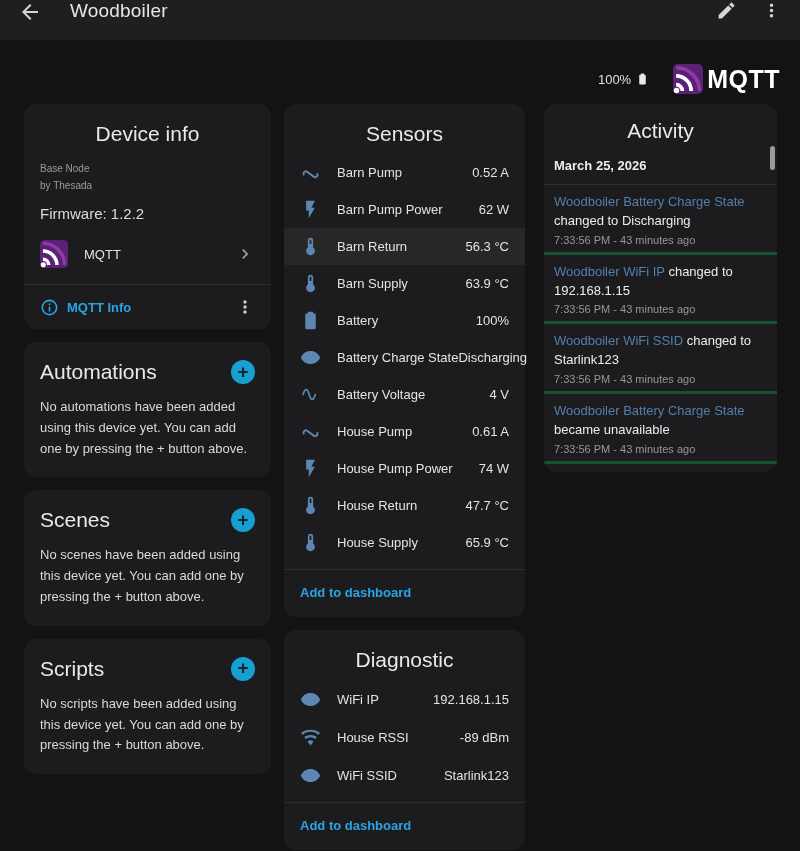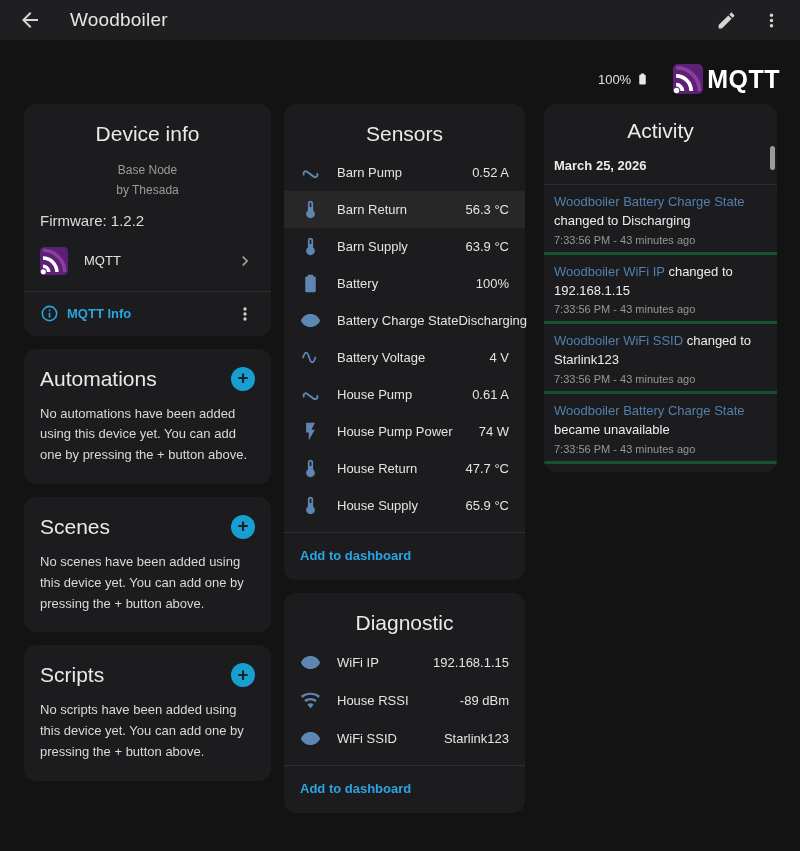--- a/index.html
+++ b/index.html
@@ -6,21 +6,21 @@
   html,body { width:800px; height:851px; overflow:hidden; }
   body {
     background:#131313;
     font-family:"Liberation Sans", sans-serif;
     color:#e5e5e5;
     position:relative;
   }
   
   .appbar {
     height:40px; background:#1f1f21;
-    display:flex; align-items:center; padding:0 18px;
+    display:flex; padding:0 18px;
   }
   .appbar .icon-btn { width:24px; height:24px; color:#d6d6d6; cursor:pointer; flex:0 0 auto; }
   .appbar .icon-btn svg { width:100%; height:100%; }
   .appbar-title { margin-left:28px; font-size:19px; color:#e6e6e6; letter-spacing:.2px; }
   .appbar-spacer { flex:1; }
   .appbar .icon-btn + .icon-btn { margin-left:0; }
   .appbar .edit { margin-right:24px; width:21px; height:21px; }
   .appbar .dots { width:21px; height:21px; }
 
   
@@ -39,21 +39,21 @@
   .main { display:flex; align-items:flex-start; padding:0 23px 0 24px; }
   .col1 { width:247px; margin-right:13px; }
   .col2 { width:241px; margin-right:19px; }
   .col3 { width:233px; }
 
   .card { background:#1c1c1e; border-radius:12px; margin-bottom:13px; }
   .card h2 { font-size:21px; font-weight:400; color:#e9e9e9;text-align:center; }
 
   
   .devinfo h2 { padding:18px 16px 0; }
-  .devinfo .sub { font-size:12px; color:#9b9b9b; line-height:1.65; padding:15px 16px 0;text-align:center; }
+  .devinfo .sub { font-size:10px; color:#9b9b9b; line-height:1.65; padding:15px 16px 0; }
   .devinfo .fw { font-size:15px; color:#dcdcdc; padding:11px 16px 10px; }
   .conn-row { display:flex; align-items:center; padding:8px 16px 16px; cursor:pointer; }
   .conn-row .logo svg { width:28px; height:28px; display:block; }
   .conn-row .conn-label { margin-left:16px; font-size:13px; color:#e2e2e2; }
   .conn-row .chev { margin-left:auto; width:20px; height:20px; color:#9f9f9f; }
   .divider { height:1px; background:#2e2e2e; }
   .card-footer { display:flex; align-items:center; padding:12px 16px; }
   .footer-link { display:flex; align-items:center; gap:8px; color:#2aa4e2; font-size:13px; font-weight:600; cursor:pointer; }
   .footer-link svg { width:19px; height:19px; }
   .card-footer .dots { margin-left:auto; width:20px; height:20px; color:#cfcfcf; cursor:pointer; }
@@ -211,20 +211,29 @@
 
       <div class="srow">
             <span class="sicon">
               <svg viewBox="0 0 24 24">
                 <path d="M4.2 14.4c-1-2.7 2-4.8 4.2-3.1l7.2 5.4c2.2 1.7 5.2-.4 4.2-3.1" fill="none" stroke="currentColor" stroke-width="2.2" stroke-linecap="round"></path>
               </svg>
             </span>
             <span class="lbl">Barn Pump</span>
             <span class="val">0.52 A</span>
           </div>
+          <div class="srow">
+            <span class="sicon">
+              <svg viewBox="0 0 24 24" fill="currentColor">
+                <path d="M7 2v11h3v9l7-12h-4l4-8H7z"></path>
+              </svg>
+            </span>
+            <span class="lbl">Barn Pump Power</span>
+            <span class="val">62 W</span>
+          </div>
           <div class="srow hl">
             <span class="sicon">
               <svg viewBox="0 0 24 24" fill="currentColor">
                 <path d="M15 13V5a3 3 0 0 0-6 0v8a5 5 0 1 0 6 0M12 4a1 1 0 0 1 1 1v4h-2V5a1 1 0 0 1 1-1z"></path>
               </svg>
             </span>
             <span class="lbl">Barn Return</span>
             <span class="val">56.3 °C</span>
           </div>
           <div class="srow">

